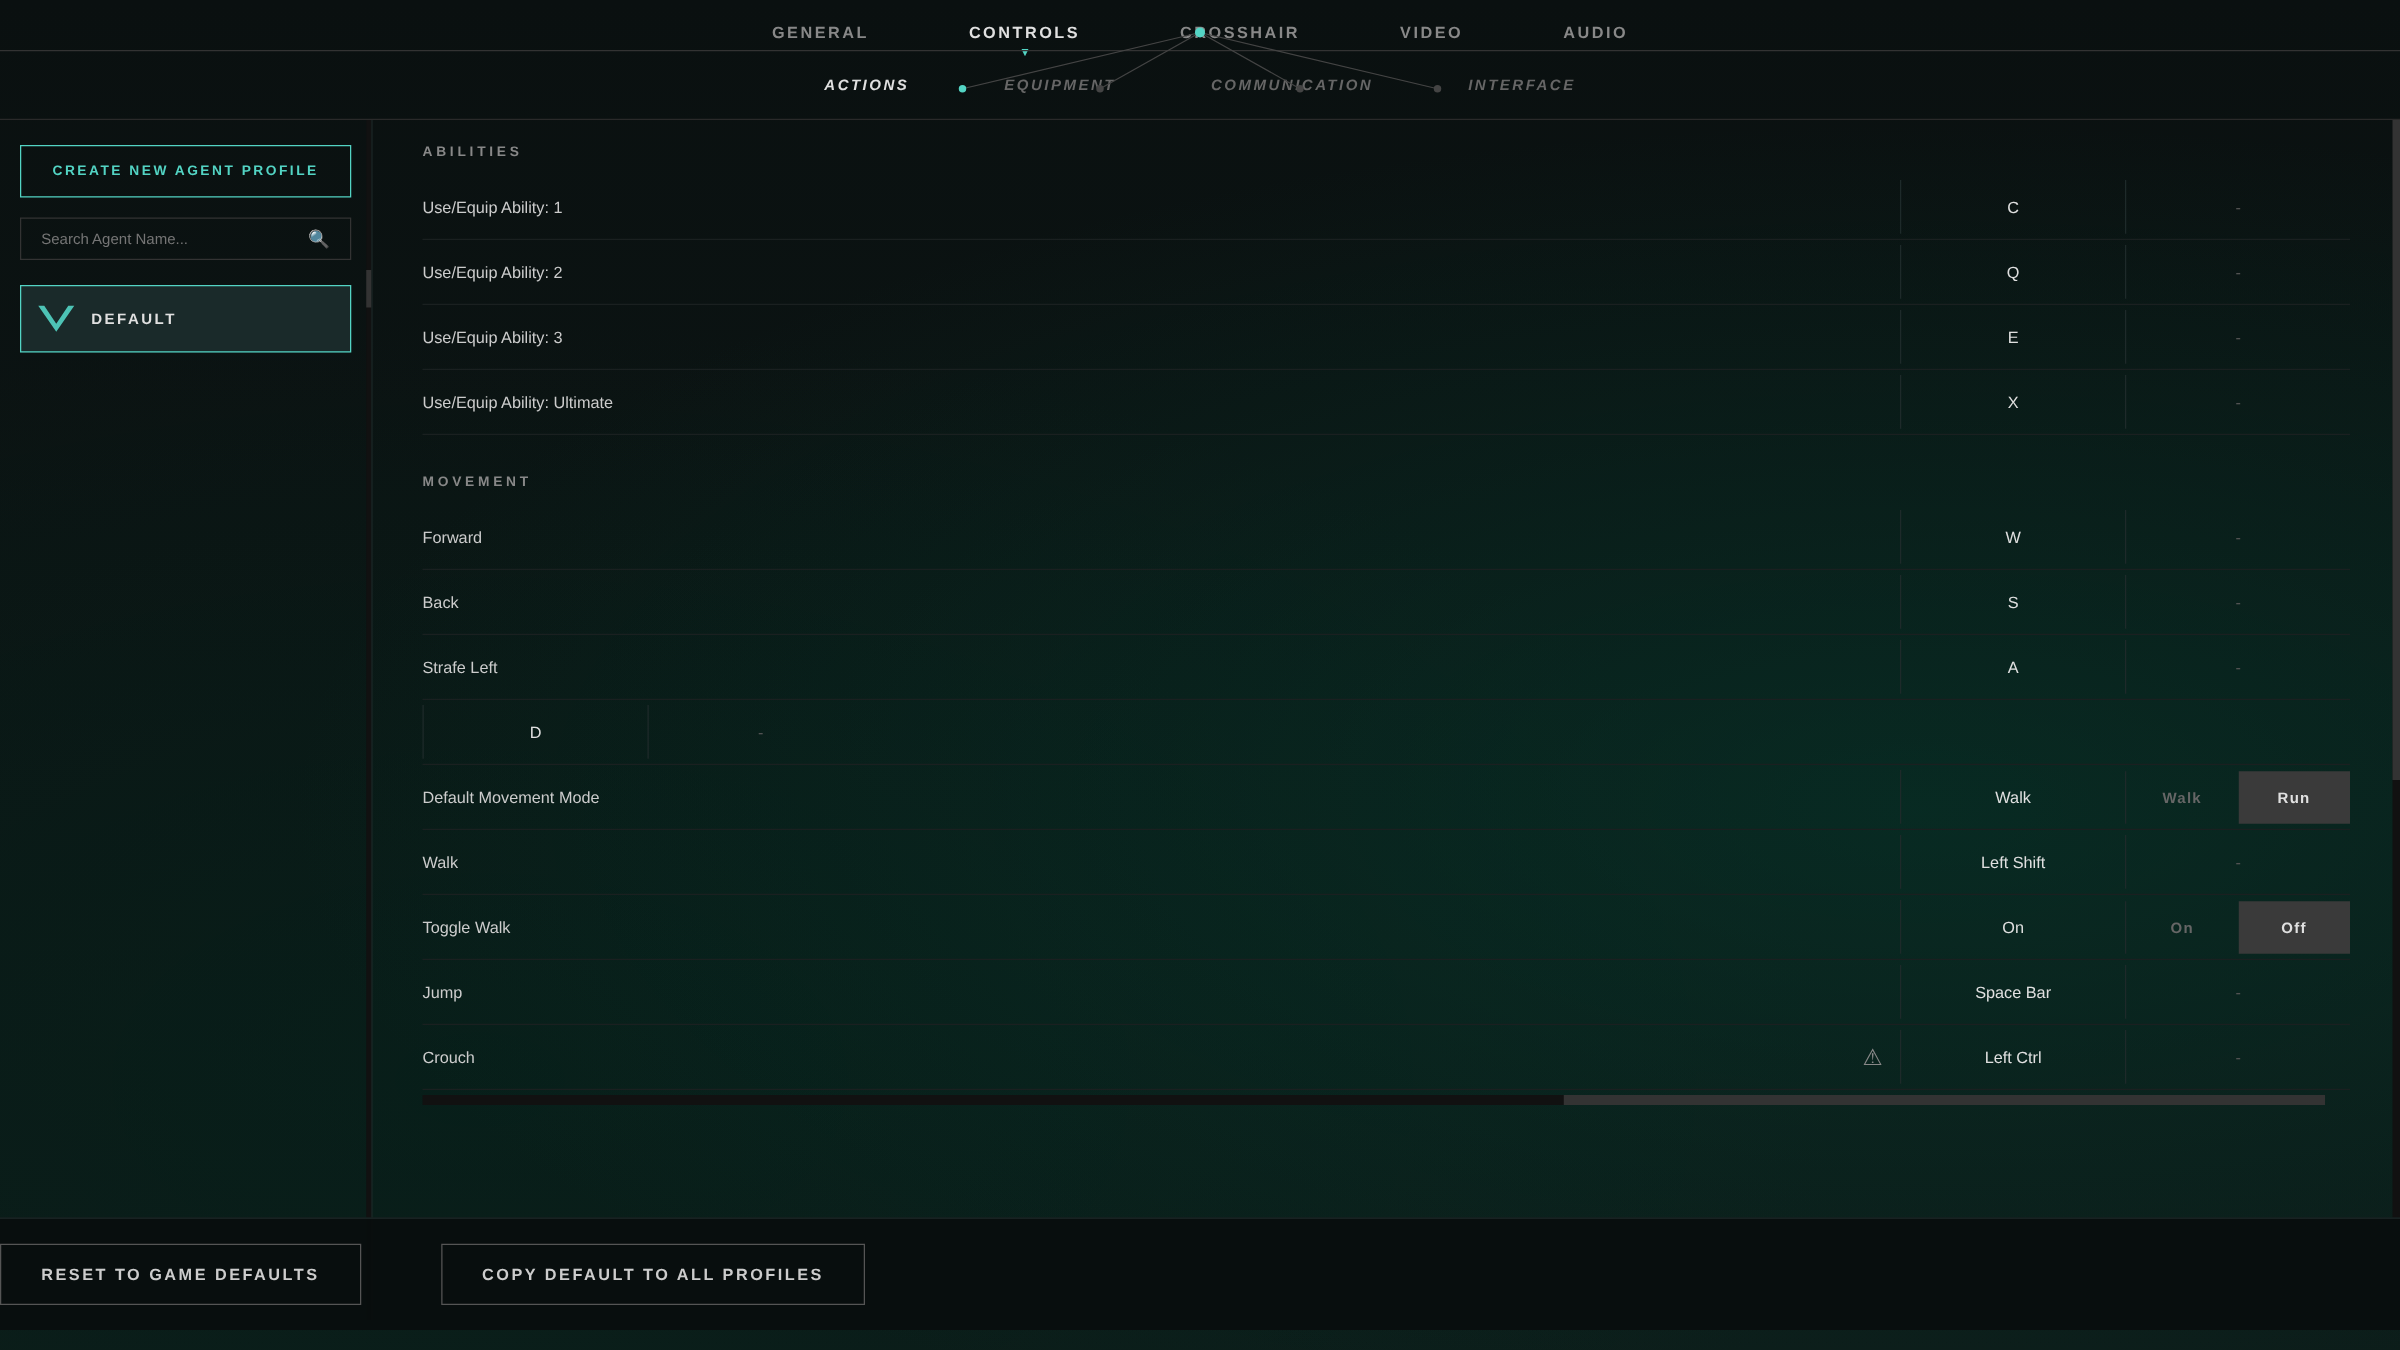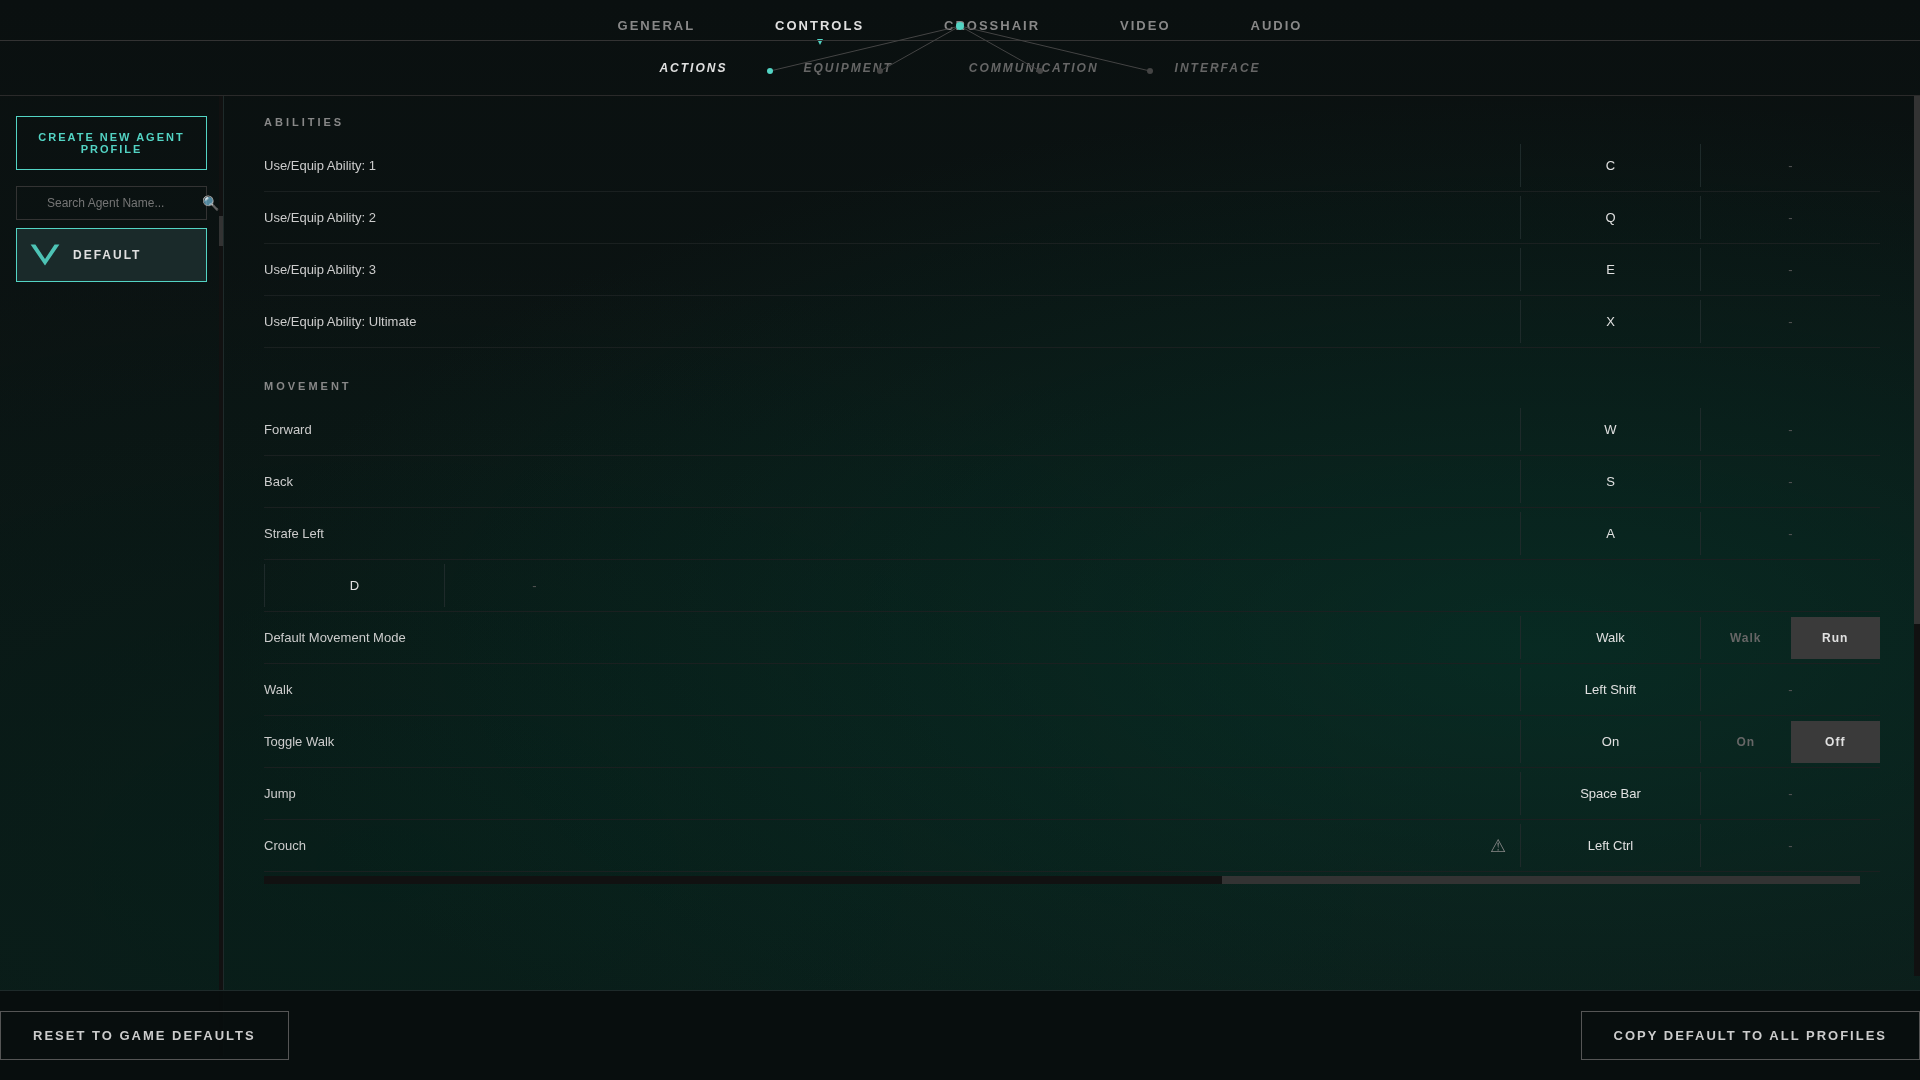--- a/index.html
+++ b/index.html
@@ -103,21 +103,21 @@
     }
 
     
     .main-layout {
       display: flex;
       height: calc(100% - 120px);
     }
 
     
     .sidebar {
-      width: 224px;
+      width: 298px;
       padding: 20px 16px;
       border-right: 1px solid #1e2a2a;
       flex-shrink: 0;
     }
 
     .create-profile-btn {
       width: 100%;
       padding: 14px;
       background: transparent;
       border: 1px solid #53d4c4;
@@ -128,22 +128,22 @@
       text-transform: uppercase;
       cursor: pointer;
       margin-bottom: 16px;
     }
 
     .search-container {
       display: flex;
       align-items: center;
       background: transparent;
       border: 1px solid #333;
-      padding: 8px 30px;
-      margin-bottom: 8px;
+      padding: 8px 16px;
+      margin-bottom: 20px;
     }
 
     .search-input {
       background: transparent;
       border: none;
       color: #888;
       font-size: 12px;
       flex: 1;
       outline: none;
       font-family: Arial, sans-serif;
@@ -271,28 +271,28 @@
       position: absolute;
       top: 0;
       width: 100%;
       height: 60%;
       background: #333;
     }
 
     
     .bottom-bar {
       position: absolute;
-      bottom: 0;
+      bottom: 16px;
       left: 0;
       right: 0;
       height: 90px;
       background: rgba(8, 14, 14, 0.95);
       display: flex;
       align-items: center;
-      justify-content: space-between;
+      justify-content: flex-start;
       gap: 64px;
       border-top: 1px solid #1e2a2a;
     }
 
     .bottom-btn {
       padding: 16px 32px;
       font-size: 13px;
       font-weight: 700;
       letter-spacing: 2px;
       text-transform: uppercase;

